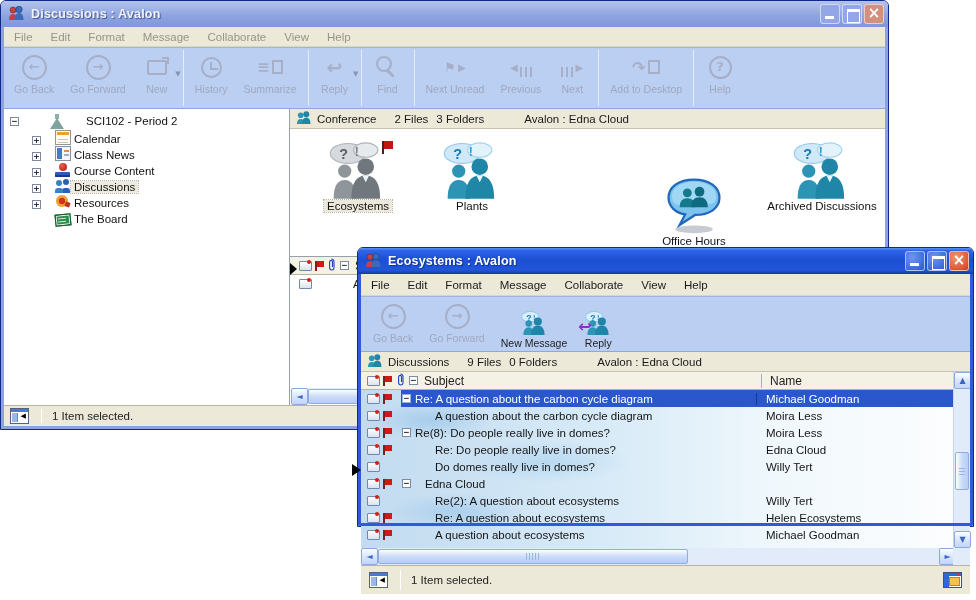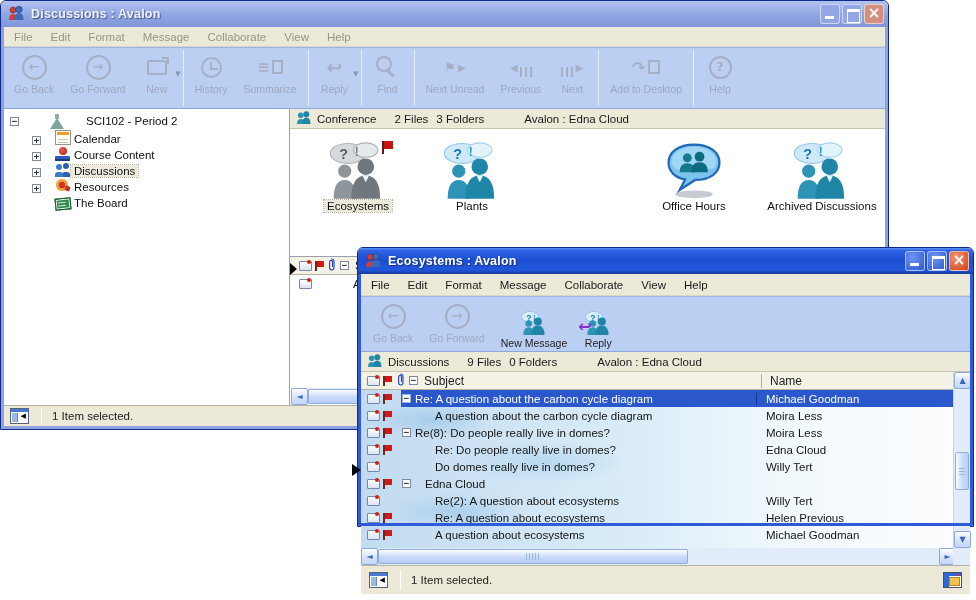--- a/index.html
+++ b/index.html
@@ -111,21 +111,21 @@
   
   .rightpane{position:absolute;background:#fff;overflow:hidden;}
   .iconarea{position:absolute;left:0;right:0;background:#fff;}
   .conf{position:absolute;top:12px;height:106px;display:flex;flex-direction:column;align-items:center;}
   .conf-label{font-size:11.5px;color:#111;margin-top:1px;padding:0 3px;white-space:nowrap;}
   .conf-label.lsel{background:#EBE9DC;outline:1px dotted #B8B4A0;}
   .conf .flagbig{position:absolute;right:10px;top:0;}
   .conf.gray svg{--cl:#D6DADE;--cl2:#E6EAEC;--cs:#AEB4B8;--q:#5A6066;--q2:#787E84;--p1:#8E969C;--p2:#70787E;}
   .conf:nth-of-type(1){left:22px;width:92px;}
   .conf:nth-of-type(2){left:136px;width:92px;}
-  .conf:nth-of-type(3){left:352px;width:104px;}
+  .conf:nth-of-type(3){left:352px;width:104px;justify-content:flex-end;}
   .conf:nth-of-type(4){left:468px;width:128px;}
 
   
   .flag{width:9px;height:10px;position:relative;flex:none;display:inline-block;}
   .flag::before{content:"";position:absolute;left:0;top:0;width:2px;height:10px;background:#7A2020;}
   .flag::after{content:"";position:absolute;left:2px;top:0;width:7px;height:6px;background:#D01818;}
   .flagbig{width:12px;height:13px;position:relative;display:inline-block;}
   .flagbig::before{content:"";position:absolute;left:0;top:0;width:2px;height:13px;background:#5A1A1A;}
   .flagbig::after{content:"";position:absolute;left:2px;top:0;width:9px;height:8px;background:#C41414;}
   .env{width:13px;height:10px;background:linear-gradient(#FFFFFF,#D9E3F0);border:1px solid #7388B0;
@@ -336,20 +336,26 @@
       <span class="tlabel">SCI102 - Period 2</span>
     </div>
 
       <div class="tree-row childrow">
         <span class="expbox plus"></span>
 
         <span class="tico ic-calendar"></span>
         <span class="tlabel">Calendar</span>
       </div>
 
+      <div class="tree-row childrow">
+        <span class="expbox plus"></span>
+
+        <span class="tico ic-news"></span>
+        <span class="tlabel">Class News</span>
+      </div>
 
       <div class="tree-row childrow">
         <span class="expbox plus"></span>
 
         <span class="tico ic-books"></span>
         <span class="tlabel">Course Content</span>
       </div>
 
       <div class="tree-row childrow">
         <span class="expbox plus"></span>
@@ -698,21 +704,21 @@
       </div>
 
       <div class="mrow">
         <span class="mico">
           <span class="env"></span>
           <span class="flag"></span>
         </span>
         <span class="mbody">
           <span class="mexp"></span>
           <span class="msub child">Re: A question about ecosystems</span>
-          <span class="mname">Helen Previous</span>
+          <span class="mname">Helen Ecosystems</span>
         </span>
       </div>
 
       <div class="mrow">
         <span class="mico">
           <span class="env"></span>
           <span class="flag"></span>
         </span>
         <span class="mbody">
           <span class="mexp"></span>

